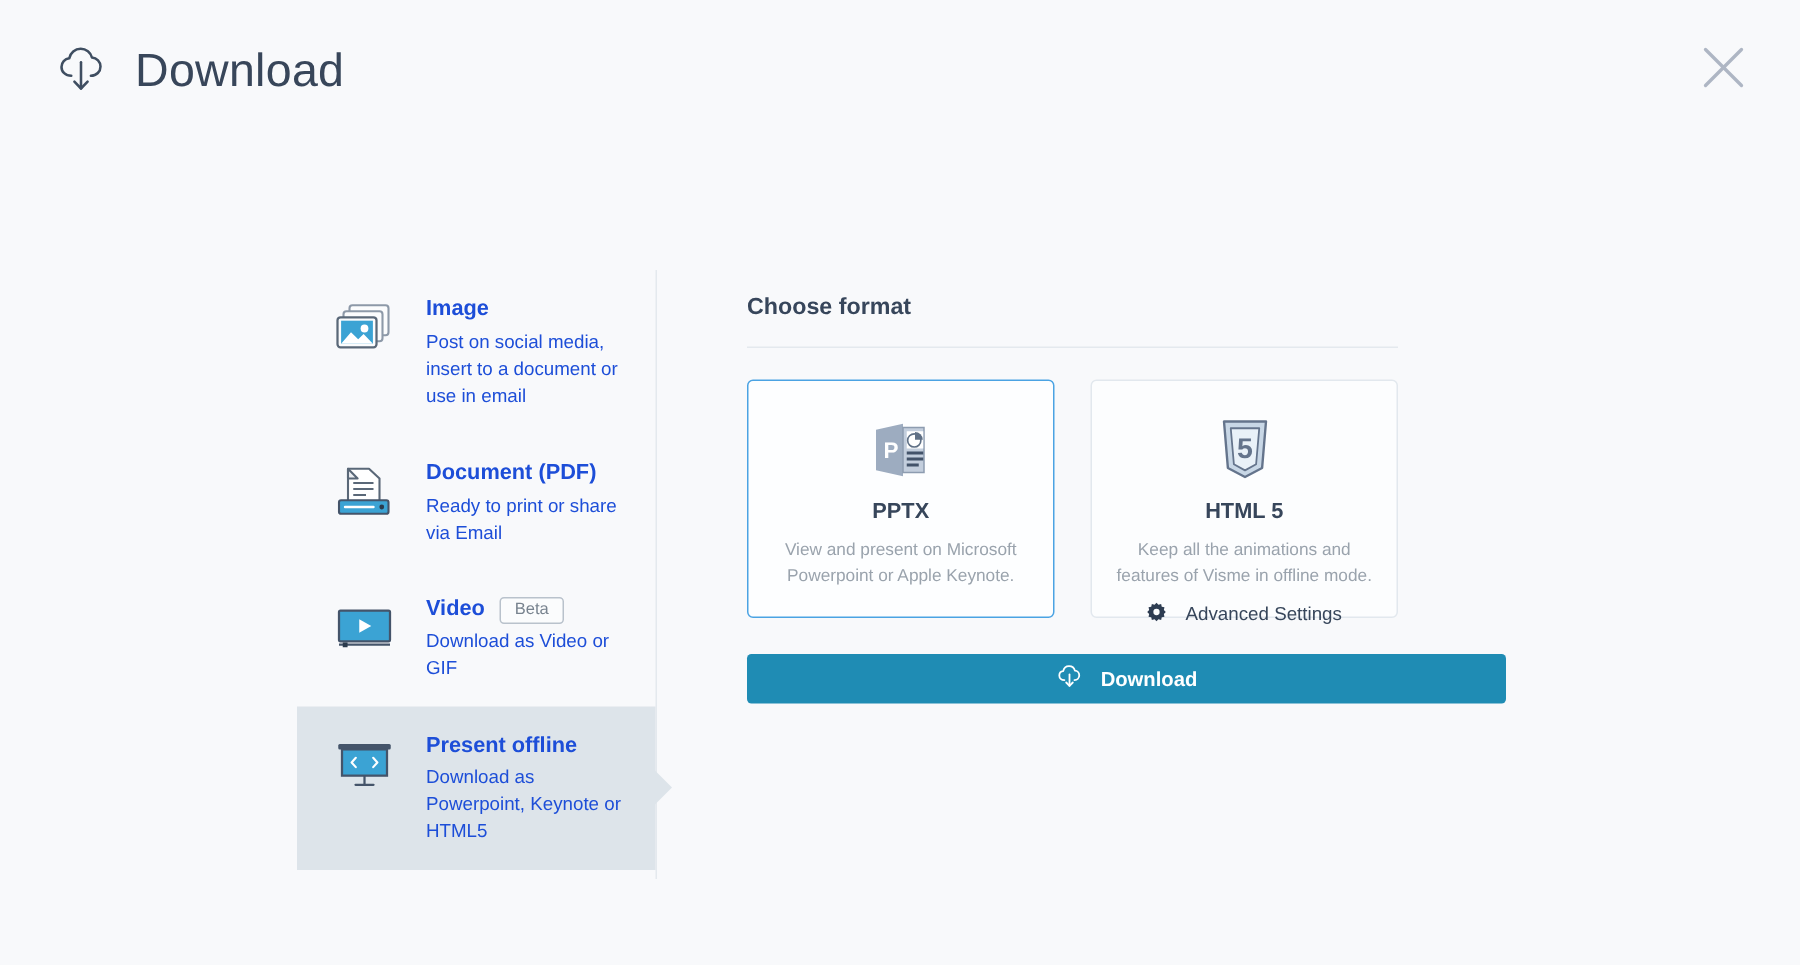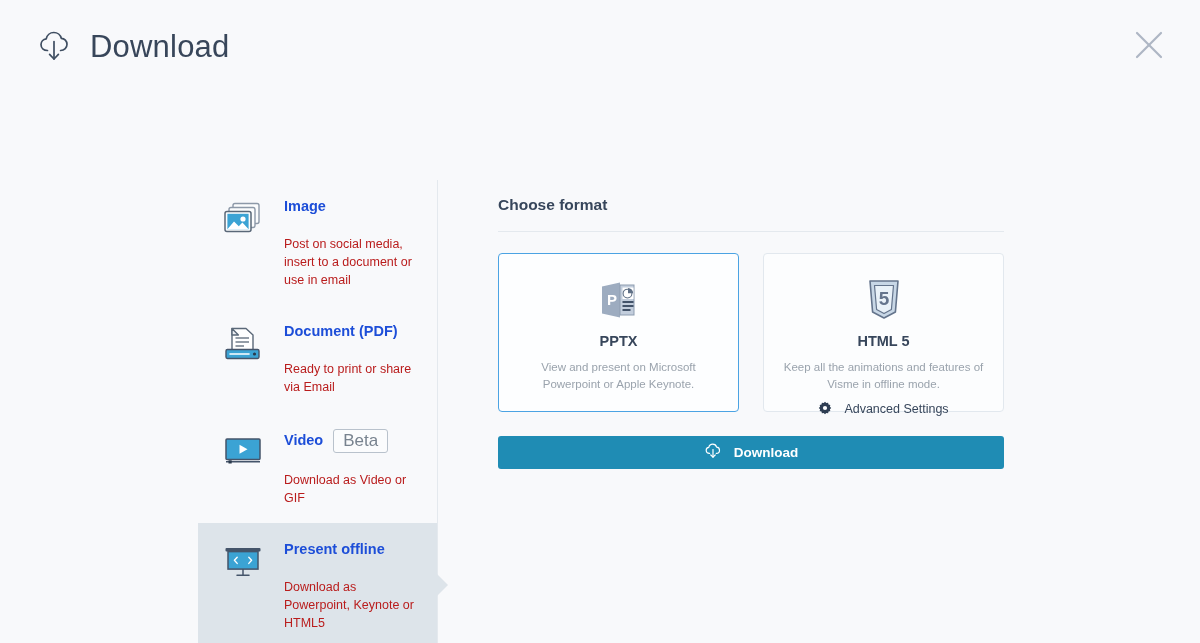--- a/index.html
+++ b/index.html
@@ -99,40 +99,40 @@
   .side-title {
     font-size: 14.5px;
     font-weight: bold;
     color: #1d4ed8;
     line-height: 1.35;
     white-space: nowrap;
   }
   .beta-badge {
     border: 1px solid #b9c2cc;
     border-radius: 3px;
-    font-size: 17px;
+    font-size: 11px;
     color: #78838f;
     padding: 2px 9px 3px;
     line-height: 1;
     background: #fbfcfd;
   }
   .side-desc {
     font-size: 12.5px;
-    color: #b91c1c;
+    color: #1d4ed8;
     line-height: 1.45;
-    margin-top: 18px;
+    margin-top: 2px;
     max-width: 140px;
   }
 
   
   .content {
     position: absolute;
     left: 498px;
     top: 196px;
-    width: 506px;
+    width: 434px;
   }
   .content-title {
     font-size: 15.5px;
     font-weight: bold;
     color: #37465b;
     padding-bottom: 17px;
     border-bottom: 1px solid #e4e9ee;
   }
   .cards {
     display: flex;

